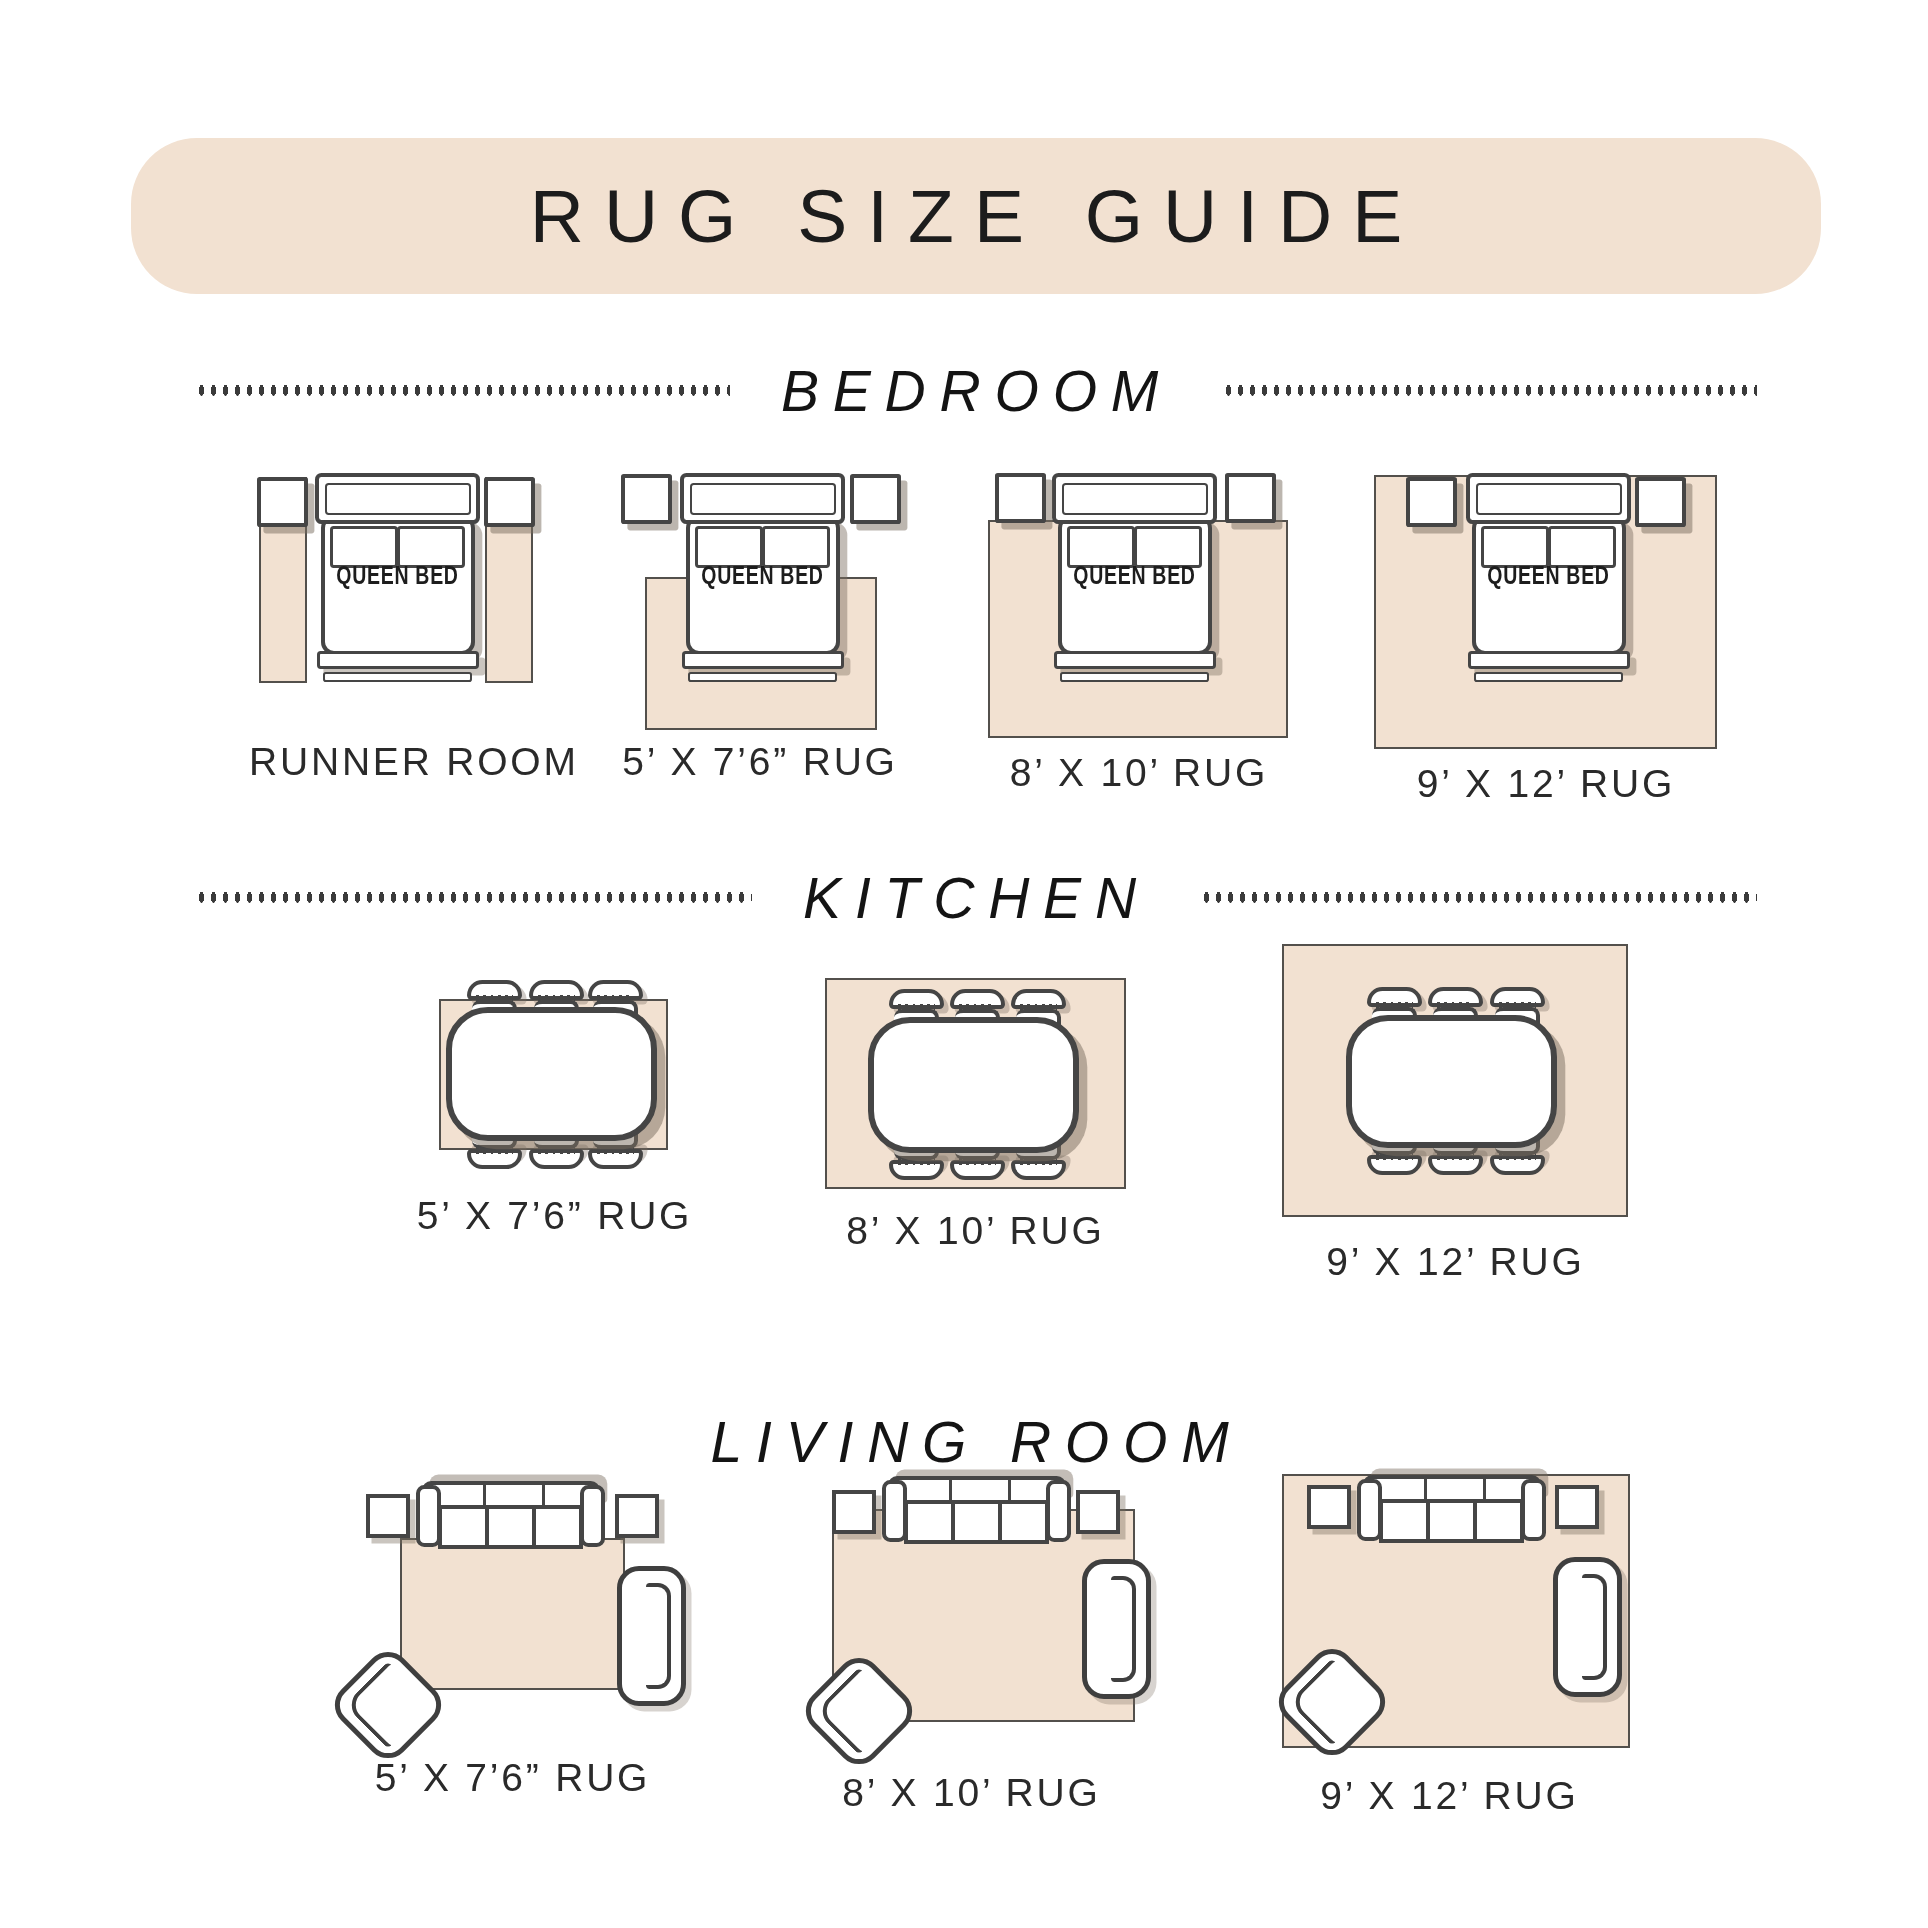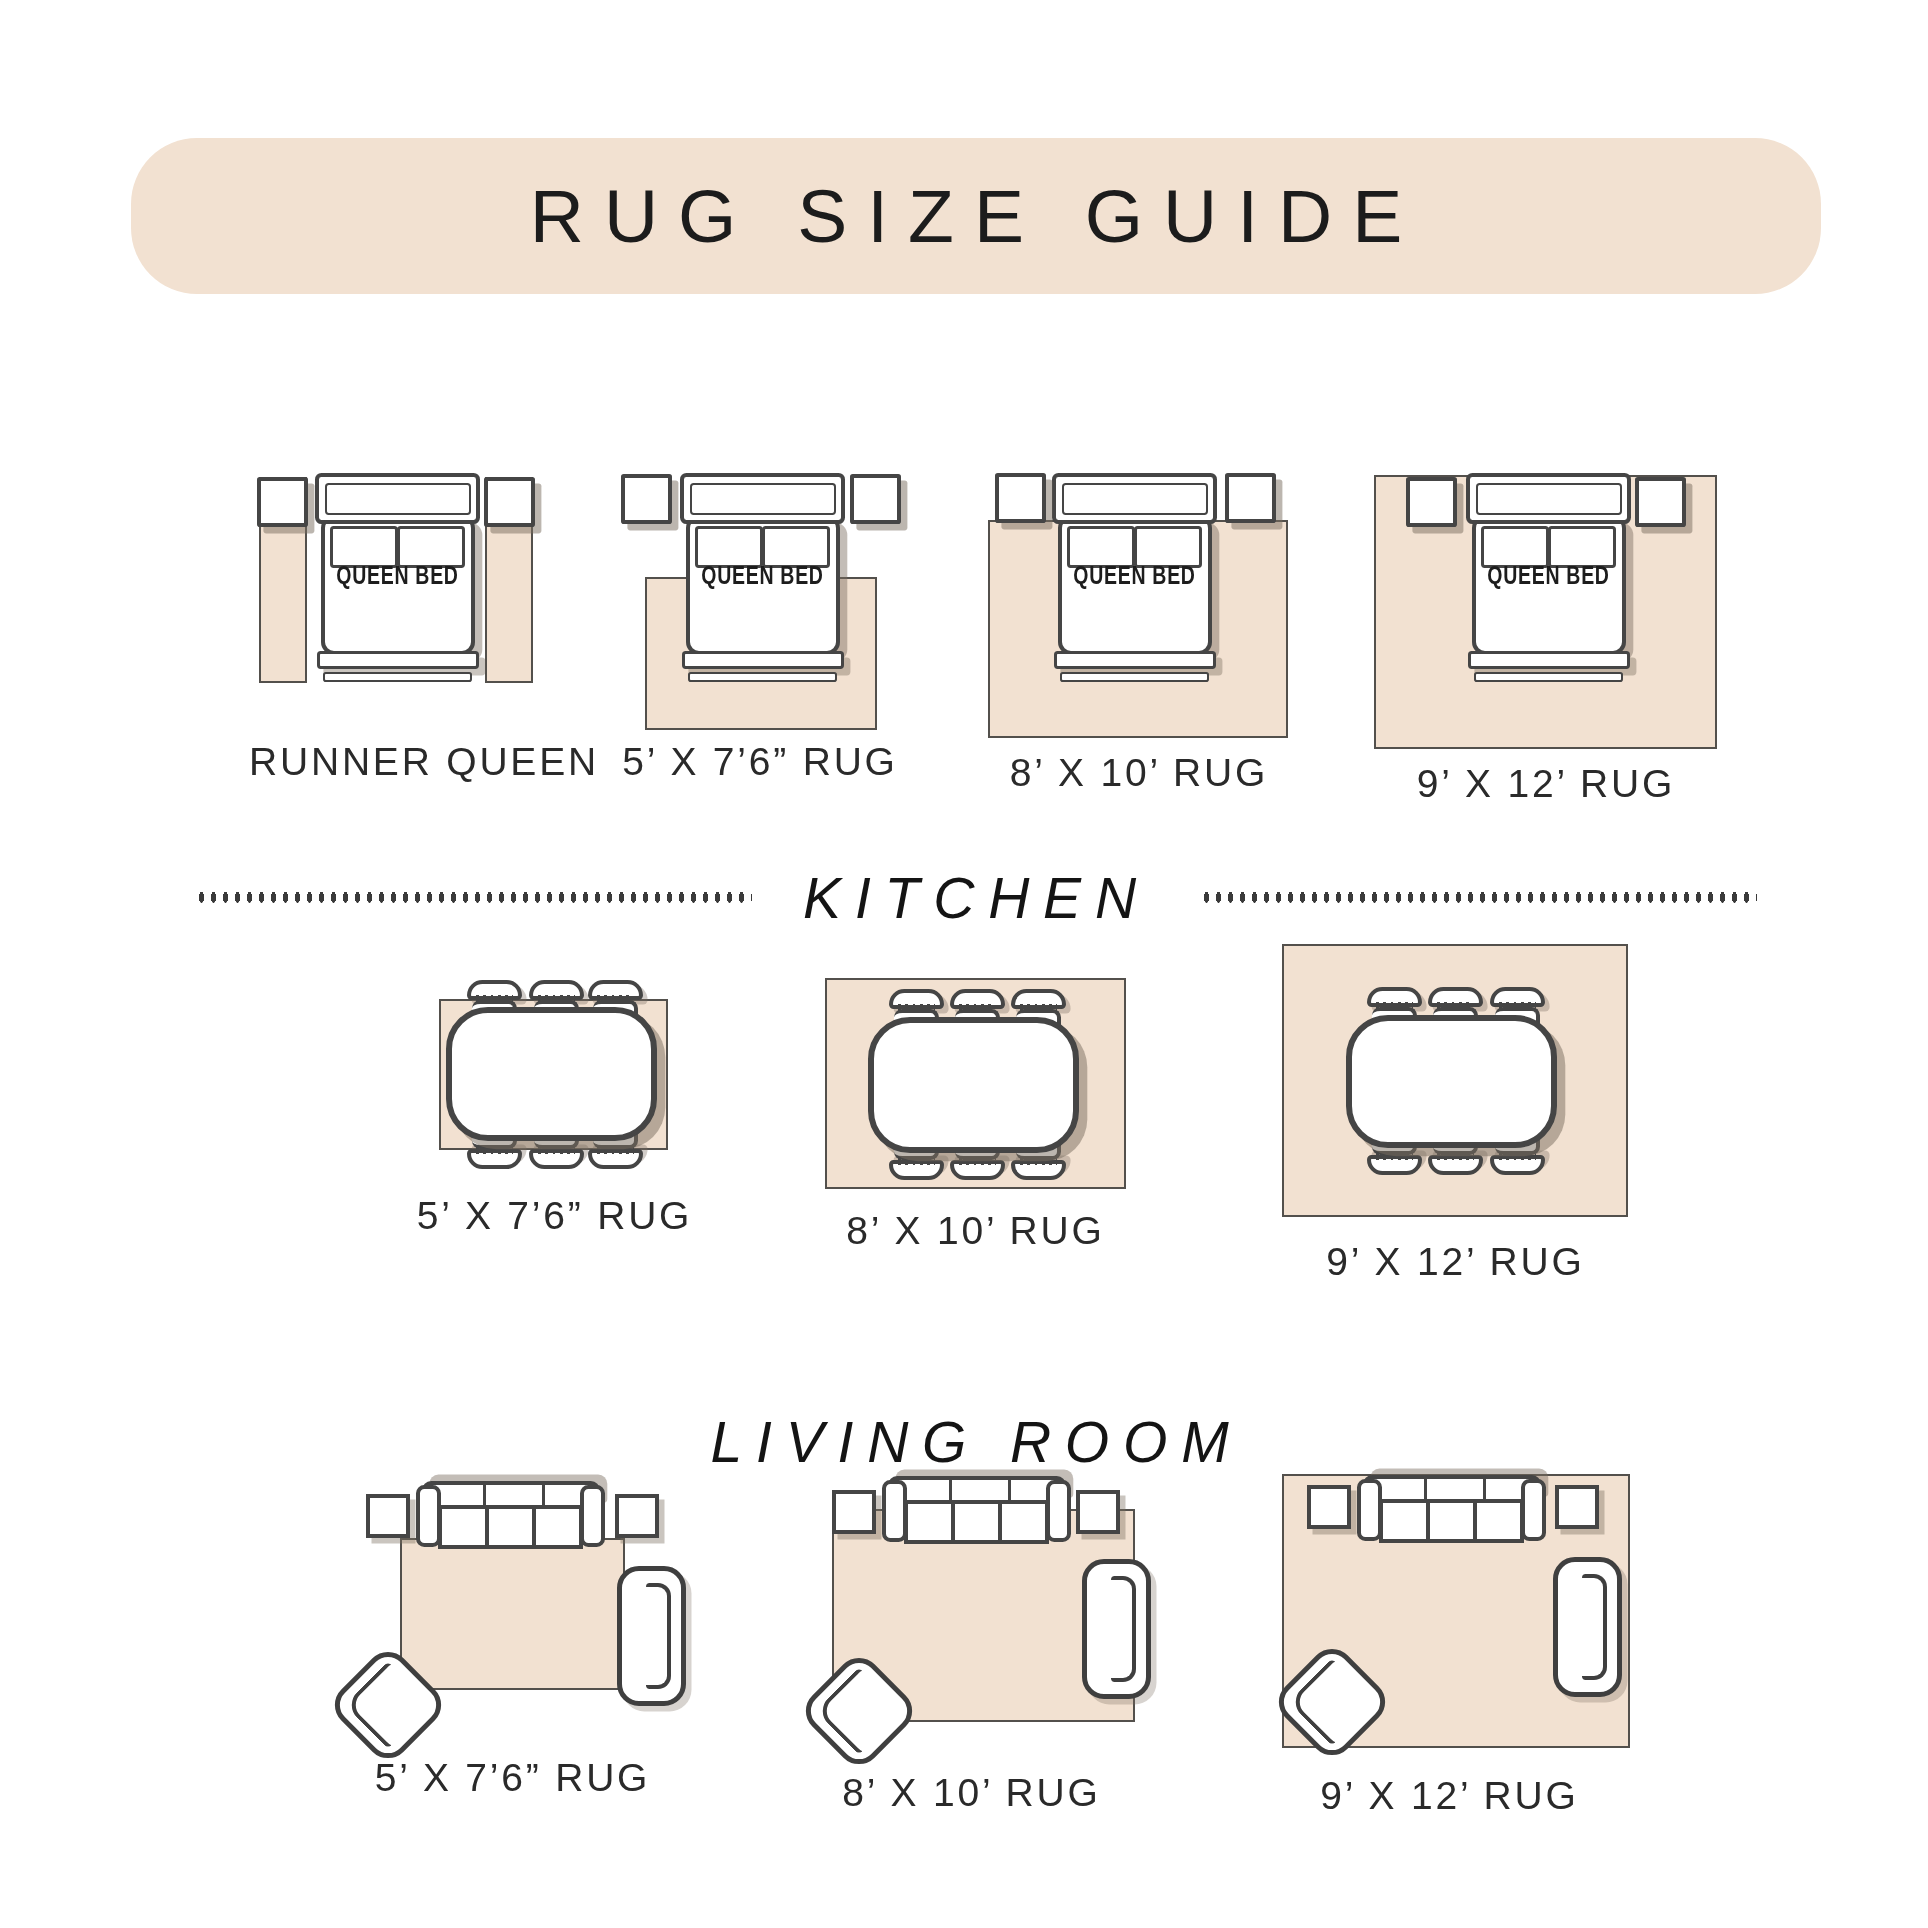--- a/index.html
+++ b/index.html
@@ -79,38 +79,43 @@
 </style>
 </head>
 <body>
 
 <div class="stage">
 
   <div class="banner">
     <div class="title">RUG SIZE GUIDE</div>
   </div>
 
+  <div class="section-header" style="top:349px;">
+    <div class="dots"></div>
+    <div class="section-label">BEDROOM</div>
+    <div class="dots"></div>
+  </div>
 
   <div class="runner" style="left:247px;top:477px;width:48px;height:206px;"></div>
   <div class="runner" style="left:473px;top:477px;width:48px;height:206px;"></div>
   <div class="bed" style="left:303px;top:473px;">
     <div class="mattress">
       <div class="pillow left"></div>
       <div class="pillow right"></div>
     </div>
     <div class="headboard">
         <div class="headboard-inner"></div>
       </div>
     <div class="footboard"></div>
     <div class="footrail"></div>
     <div class="bed-label">QUEEN BED</div>
   </div>
   <div class="nightstand" style="left:245px;top:477px;"></div>
   <div class="nightstand" style="left:472px;top:477px;"></div>
-  <div class="size-label" style="left:237px;top:740px;width:294px;">RUNNER QUEEN</div>
+  <div class="size-label" style="left:237px;top:740px;width:294px;">RUNNER ROOM</div>
 
   <div class="rug" style="left:633px;top:577px;width:232px;height:153px;"></div>
   <div class="bed" style="left:668px;top:473px;">
     <div class="mattress">
       <div class="pillow left"></div>
       <div class="pillow right"></div>
     </div>
     <div class="headboard">
         <div class="headboard-inner"></div>
       </div>

